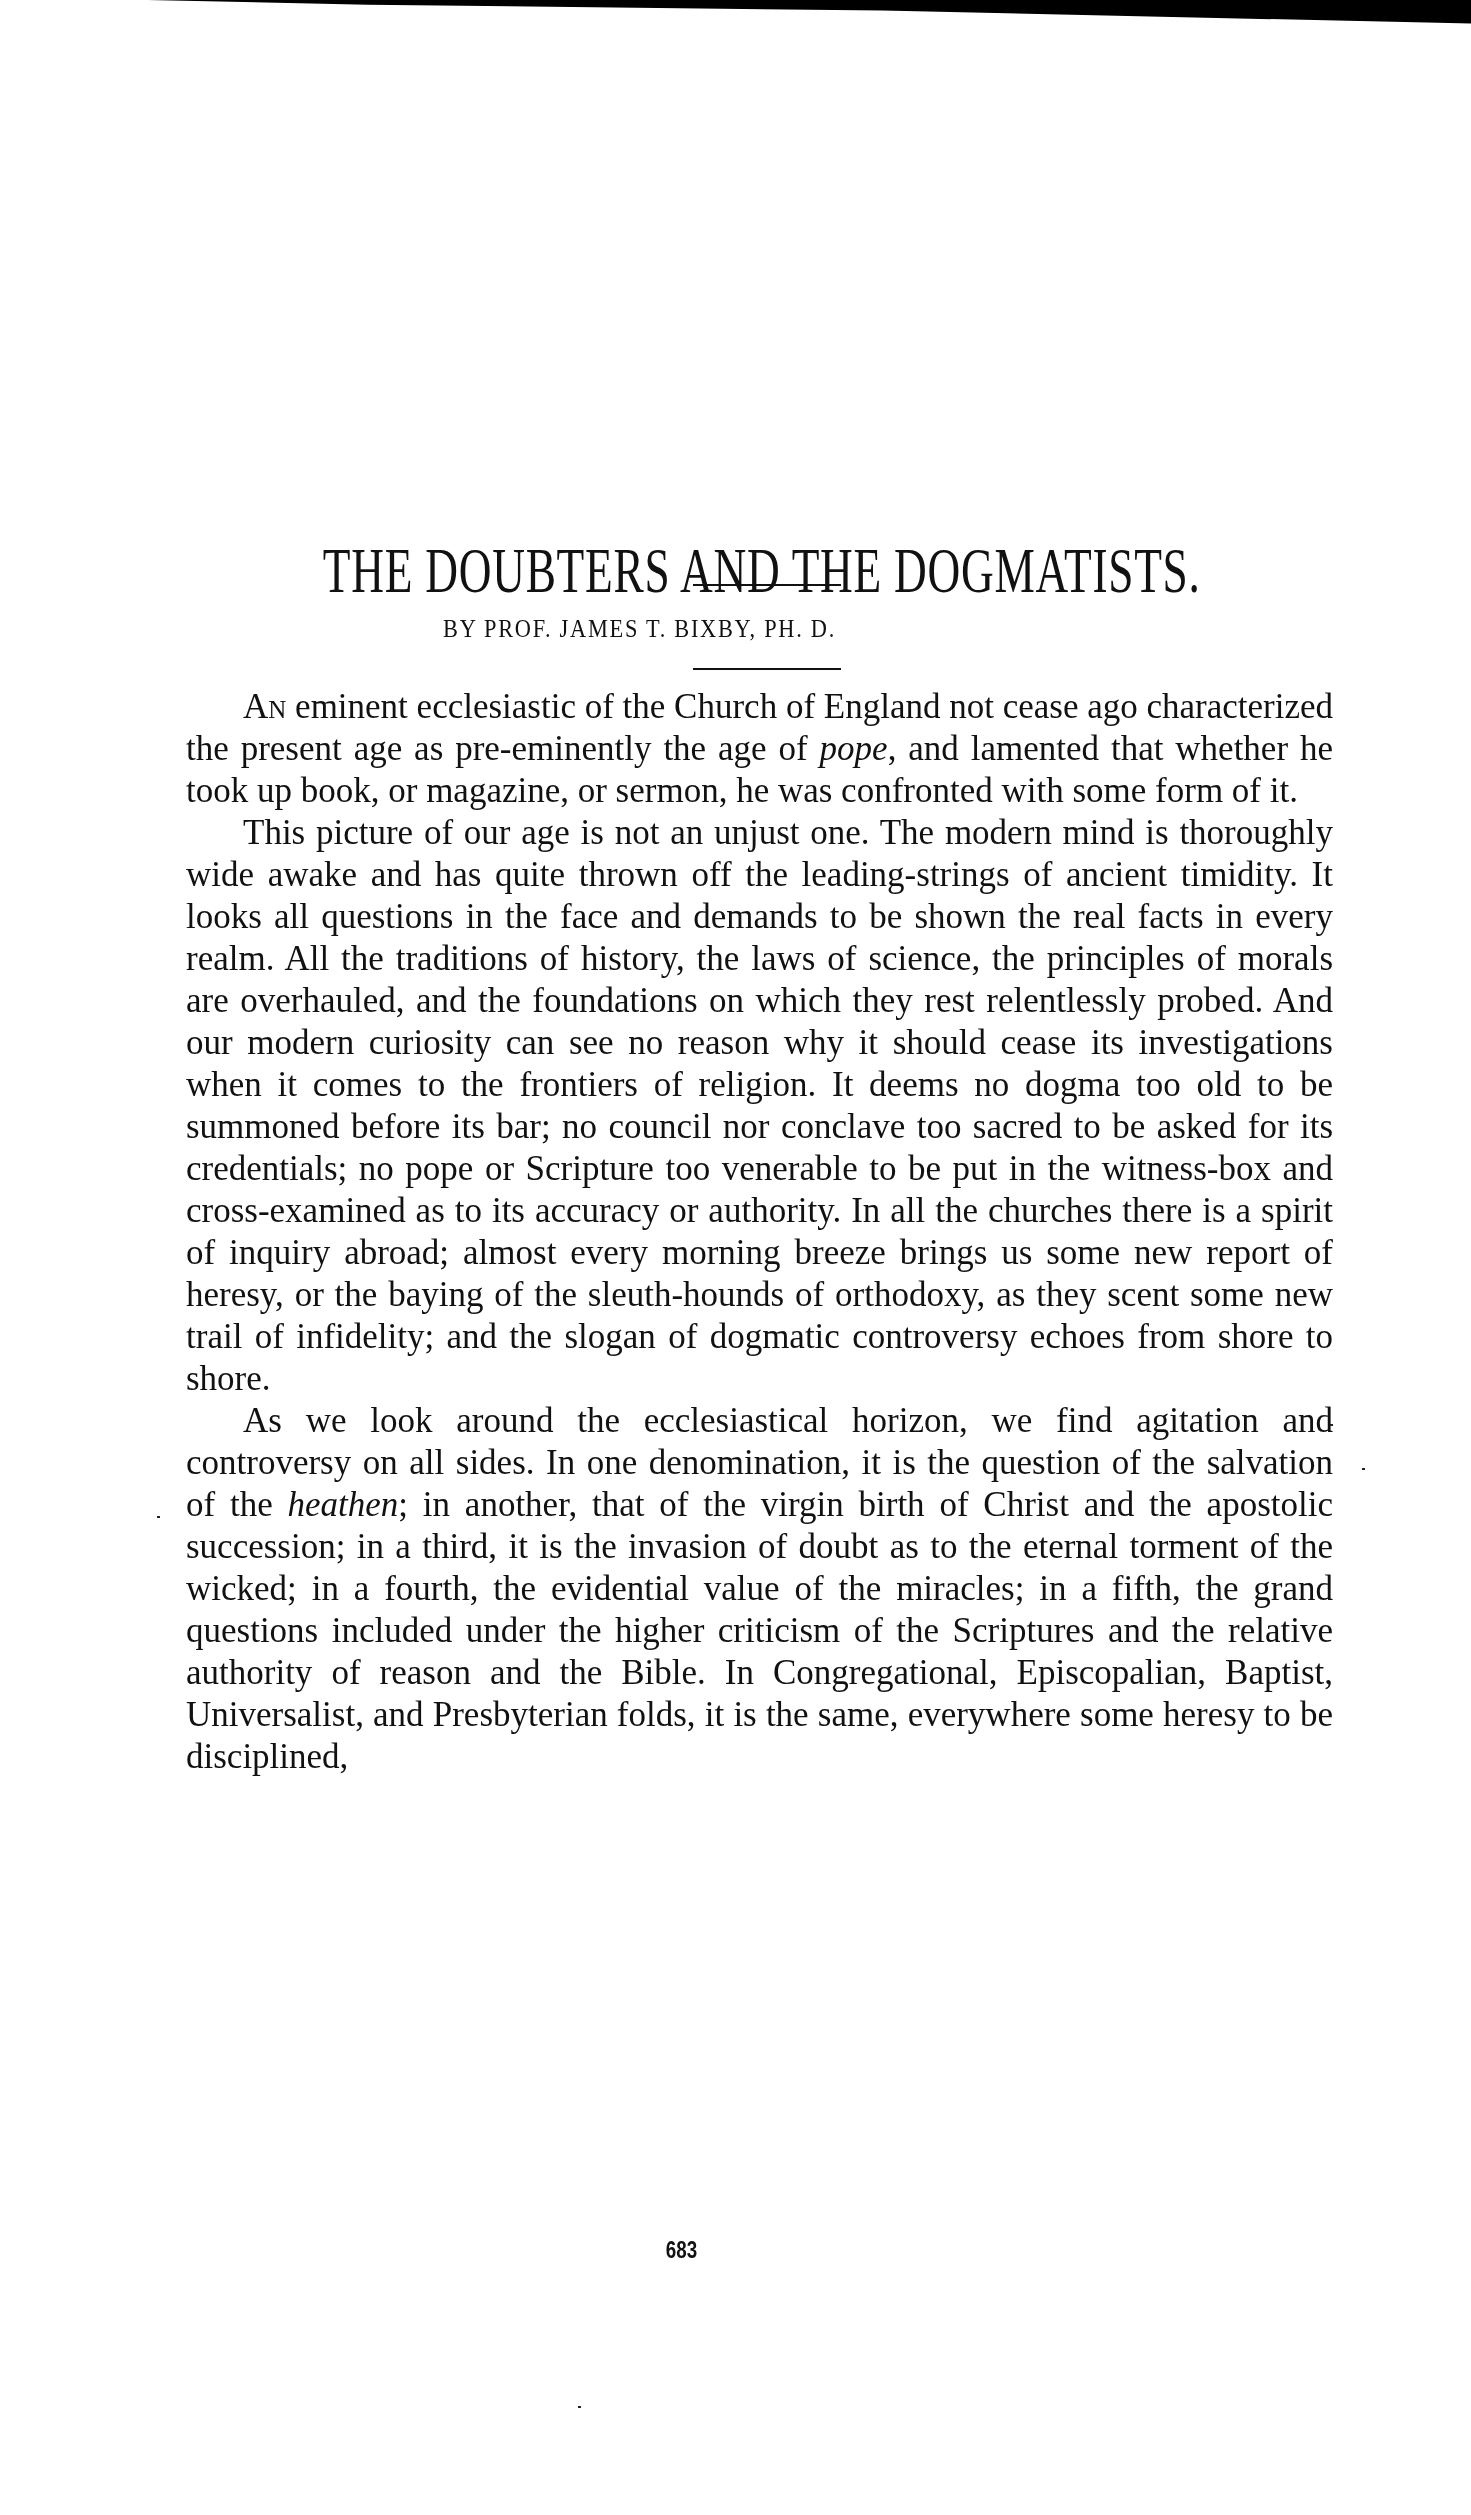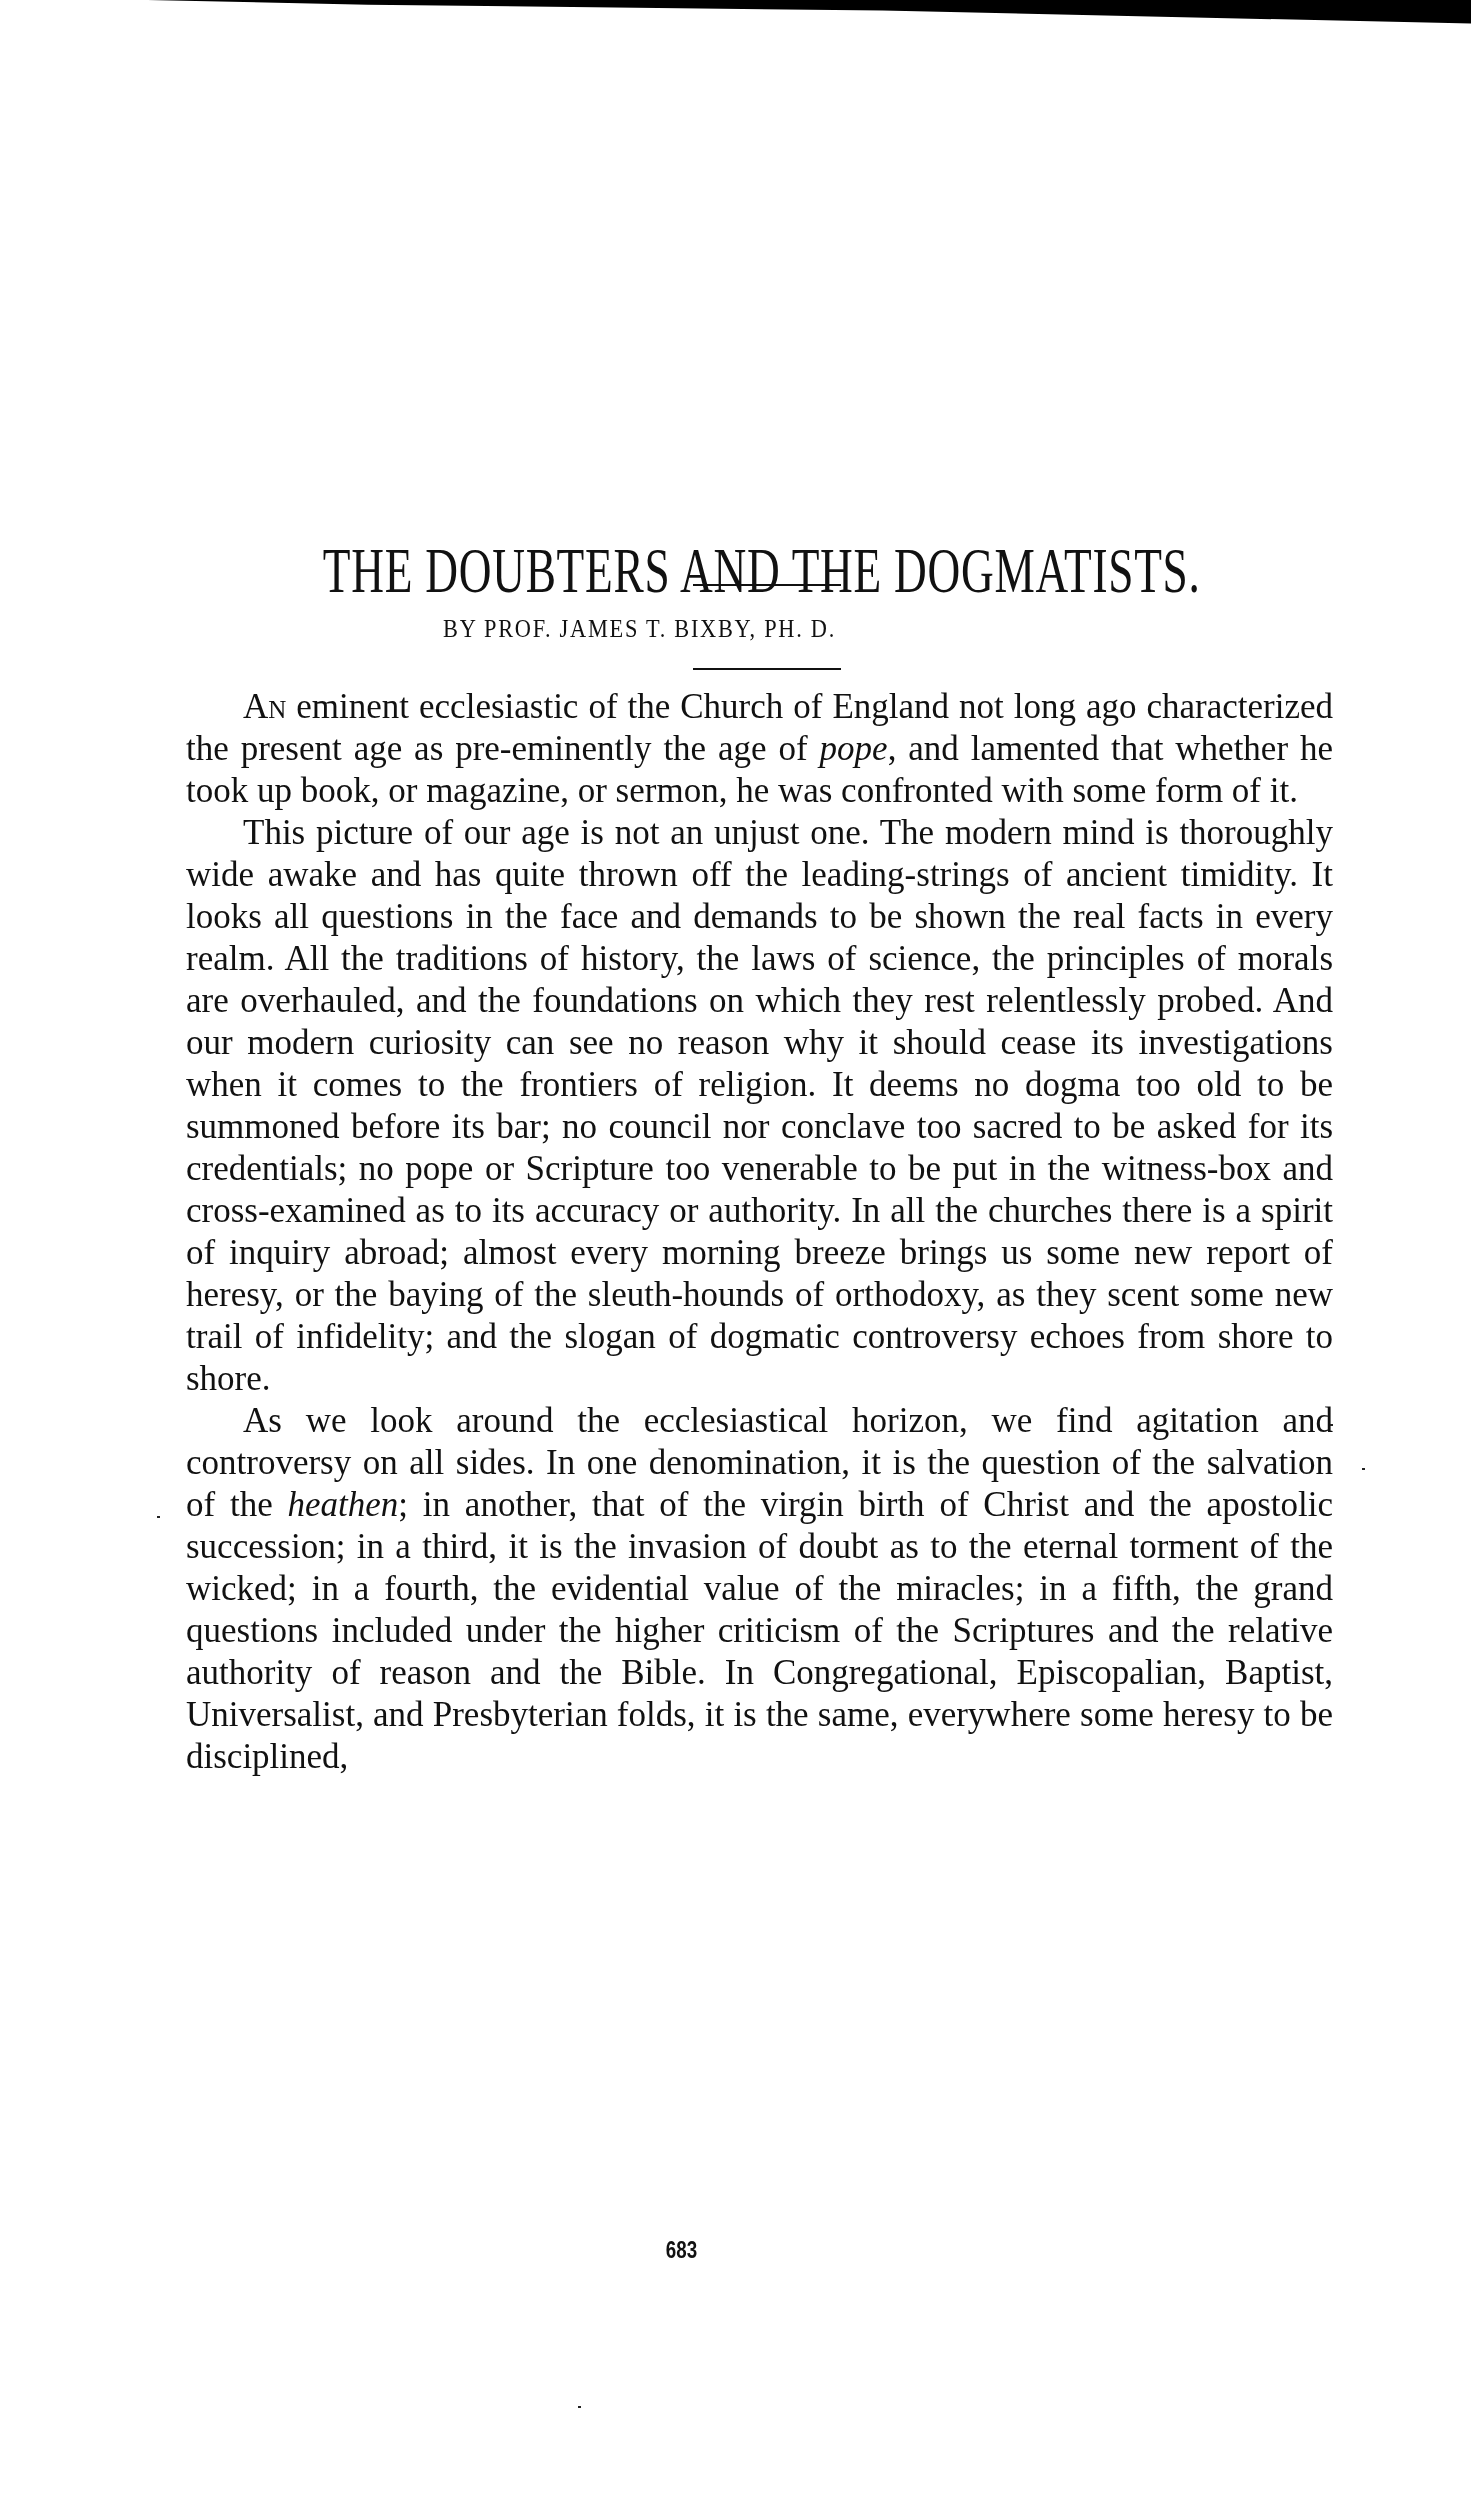--- a/index.html
+++ b/index.html
@@ -32,21 +32,21 @@
 <body>
 
 <div class="scan-edge"></div>
 
 <h1 class="title">THE DOUBTERS AND THE DOGMATISTS.</h1>
 <div class="rule rule-1"></div>
 <div class="byline"><span>BY PROF. JAMES T. BIXBY, PH. D.</span></div>
 <div class="rule rule-2"></div>
 
 <div class="body">
-  <p><span class="sc">An</span><span> eminent ecclesiastic of the Church of England not long ago characterized the present age as pre-eminently the age of </span><em>pope</em><span>, and lamented that whether he took up book, or magazine, or sermon, he was confronted with some form of it.</span></p>
+  <p><span class="sc">An</span><span> eminent ecclesiastic of the Church of England not cease ago characterized the present age as pre-eminently the age of </span><em>pope</em><span>, and lamented that whether he took up book, or magazine, or sermon, he was confronted with some form of it.</span></p>
   <p><span>This picture of our age is not an unjust one.  The modern mind is thoroughly wide awake and has quite thrown off the leading-strings of ancient timidity.  It looks all questions in the face and demands to be shown the real facts in every realm.  All the traditions of history, the laws of science, the principles of morals are overhauled, and the foundations on which they rest relentlessly probed.  And our modern curiosity can see no reason why it should cease its investigations when it comes to the frontiers of religion.  It deems no dogma too old to be summoned before its bar; no council nor conclave too sacred to be asked for its credentials; no pope or Scripture too venerable to be put in the witness-box and cross-examined as to its accuracy or authority.  In all the churches there is a spirit of inquiry abroad; almost every morning breeze brings us some new report of heresy, or the baying of the sleuth-hounds of orthodoxy, as they scent some new trail of infidelity; and the slogan of dogmatic controversy echoes from shore to shore.</span></p>
   <p><span>As we look around the ecclesiastical horizon, we find agitation and controversy on all sides.  In one denomination, it is the question of the salvation of the </span><em>heathen</em><span>; in another, that of the virgin birth of Christ and the apostolic succession; in a third, it is the invasion of doubt as to the eternal torment of the wicked; in a fourth, the evidential value of the miracles; in a fifth, the grand questions included under the higher criticism of the Scriptures and the relative authority of reason and the Bible.  In Congregational, Episcopalian, Baptist, Universalist, and Presbyterian folds, it is the same, everywhere some heresy to be disciplined,</span></p>
 </div>
 
 <div class="page-number">683</div>
 
 <div class="speck" style="left:1330px;top:1424px"></div>
 <div class="speck" style="left:1362px;top:1468px"></div>
 <div class="speck" style="left:157px;top:1516px"></div>
 <div class="speck" style="left:578px;top:2406px"></div>

